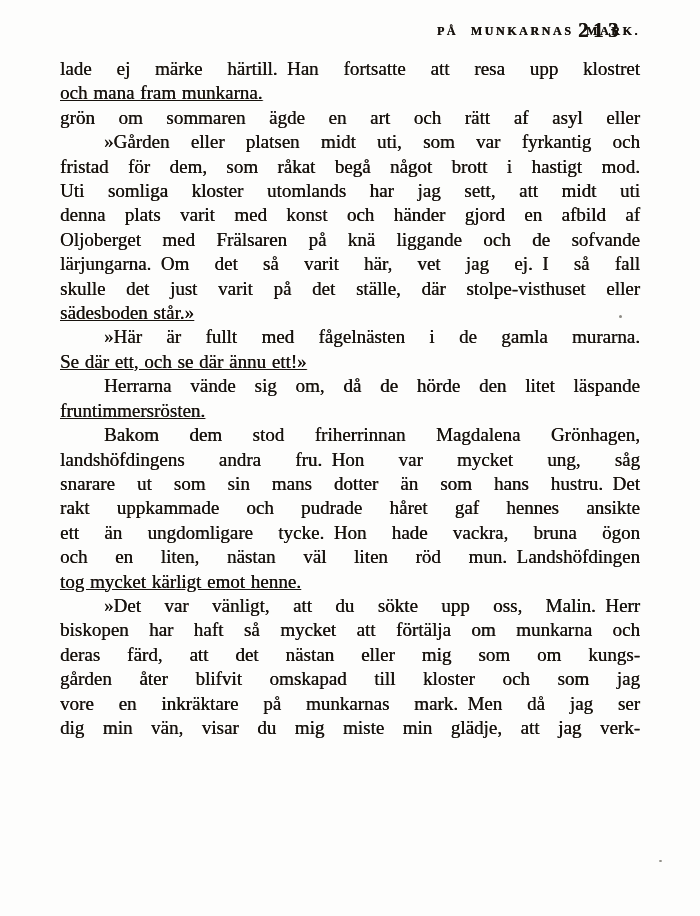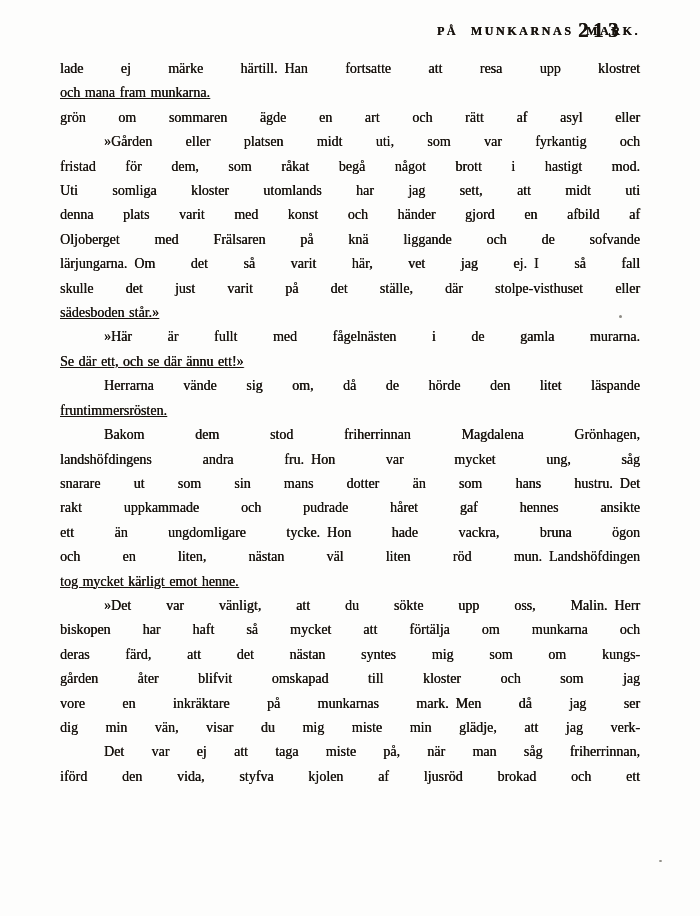--- a/index.html
+++ b/index.html
@@ -38,21 +38,21 @@
     line-height: 20px;
     font-weight: 700;
     letter-spacing: 4.5px;
     text-shadow: 0.3px 0 0 currentColor;
   }
   .text-block {
     position: absolute;
     top: 57px;
     left: 60px;
     width: 580px;
-    font-size: 14px;
+    font-size: 19px;
     line-height: 24.4px;
     text-shadow: 0.3px 0 0 currentColor;
   }
   .paragraph { margin: 0; }
   .line {
     text-align: justify;
     text-align-last: justify;
     word-spacing: 1px;
   }
   .line.last { text-align-last: left; text-decoration: underline; }
@@ -103,26 +103,22 @@
         <div class="line">landshöfdingens andra fru. Hon var mycket ung, såg</div>
         <div class="line">snarare ut som sin mans dotter än som hans hustru. Det</div>
         <div class="line">rakt uppkammade och pudrade håret gaf hennes ansikte</div>
         <div class="line">ett än ungdomligare tycke. Hon hade vackra, bruna ögon</div>
         <div class="line">och en liten, nästan väl liten röd mun. Landshöfdingen</div>
         <div class="line last">tog mycket kärligt emot henne.</div>
       </div>
       <div class="paragraph">
         <div class="line indent">»Det var vänligt, att du sökte upp oss, Malin. Herr</div>
         <div class="line">biskopen har haft så mycket att förtälja om munkarna och</div>
-        <div class="line">deras färd, att det nästan syntes mig som om kungs-</div>
+        <div class="line">deras färd, att det nästan eller mig som om kungs-</div>
         <div class="line">gården åter blifvit omskapad till kloster och som jag</div>
         <div class="line">vore en inkräktare på munkarnas mark. Men då jag ser</div>
         <div class="line">dig min vän, visar du mig miste min glädje, att jag verk-</div>
-      </div>
-      <div class="paragraph">
-        <div class="line indent">Det var ej att taga miste på, när man såg friherrinnan,</div>
-        <div class="line">iförd den vida, styfva kjolen af ljusröd brokad och ett</div>
       </div>
     </main>
 
   <div class="speckle s1"></div>
   <div class="speckle s2"></div>
 </div>
 
 </body></html>

